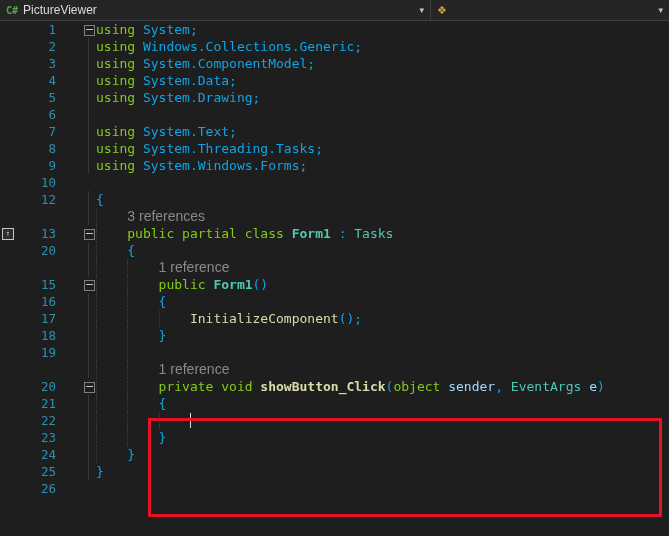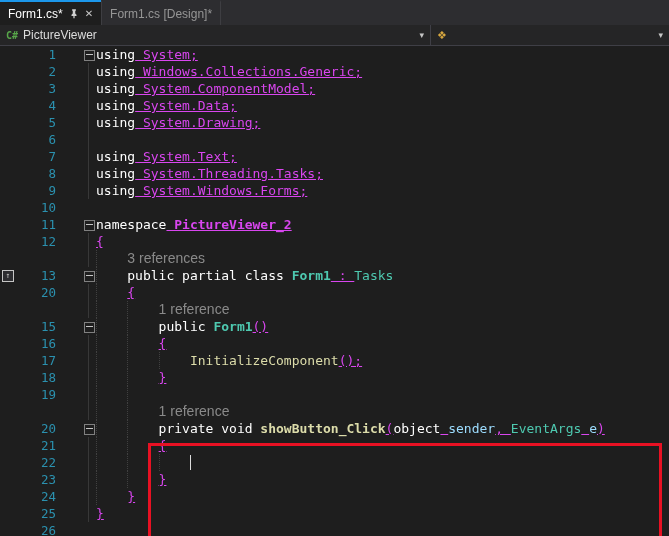--- a/index.html
+++ b/index.html
@@ -35,49 +35,35 @@
   .lnum{width:40px;flex:none;text-align:right;color:#2b91af;font-size:12.5px;}
   .foldcol{width:14px;flex:none;margin-left:26px;position:relative;}
   .foldbox{position:absolute;left:2px;top:4px;width:9px;height:9px;border:1px solid #808080;
            background:#1e1e1e;box-sizing:content-box;}
   .foldbox::after{content:"";position:absolute;left:1px;right:1px;top:3px;border-top:1px solid #c5c5c5;}
   .foldline{position:absolute;left:6px;top:0;bottom:0;border-left:1px solid #383838;}
   .code{flex:1;position:relative;color:#dcdcdc;white-space:pre;}
   .guide{position:absolute;top:0;bottom:0;width:1px;border-left:1px dotted #404040;}
   .lens{font-family:"Liberation Sans", sans-serif;font-size:14px;color:#8a8a8a;}
   .caret{position:absolute;top:1px;width:1px;height:15px;background:#dcdcdc;}
-  .tok.k{color:#ffffff;text-align:right;}
+  .tok.k{color:#84cc16;text-align:right;}
   .tok.t{color:#4ec9b0;}
   .tok.m{color:#dcdcaa;}
   .tok.p{color:#9cdcfe;}
-  .tok.n{color:#d946ef;text-decoration:underline;}
+  .tok.n{color:#0ea5e9;}
   .tok.b{font-weight:bold;}
 
   .annotation{position:absolute;left:148px;top:397px;width:508px;height:93px;
               border:3px solid #e81123;pointer-events:none;}
 </style>
 </head>
 <body>
 
 <div id="screen">
 
-  <div class="tabstrip">
-    <div class="tab active">
-      <span>Form1.cs*</span>
-      <span class="pin">
-        <svg width="10" height="11" viewBox="0 0 16 16">
-            <path fill="#d0d0d0" d="M5 1h6v2l-1 1v4l2 2v2H9v3l-1 1-1-1v-3H4v-2l2-2V4L5 3V1z"></path>
-          </svg>
-      </span>
-      <span class="close">✕</span>
-    </div>
-    <div class="tab inactive">
-      <span>Form1.cs [Design]*</span>
-    </div>
-  </div>
 
   <div class="navbar">
     <div class="combo left">
       <span class="cs-icon">C#</span>
       <span>PictureViewer</span>
       <span class="chevron">▾</span>
     </div>
     <div class="combo right">
       <span class="class-icon">❖</span>
       <span class="chevron">▾</span>
@@ -158,28 +144,20 @@
           <div class="code" style="padding-left: 0ch;"><span class="tok k">using</span><span class="tok n"> System.Windows.Forms;</span></div>
         </div>
         <div class="row">
           <div class="glyph"></div>
           <div class="lnum">10</div>
           <div class="foldcol"></div>
           <div class="code" style="padding-left: 0ch;"></div>
         </div>
         <div class="row">
           <div class="glyph"></div>
-          <div class="lnum">11</div>
-          <div class="foldcol">
-            <div class="foldbox"></div>
-          </div>
-          <div class="code" style="padding-left: 0ch;"><span class="tok k">namespace</span><span class="tok n b"> PictureViewer_2</span></div>
-        </div>
-        <div class="row">
-          <div class="glyph"></div>
           <div class="lnum">12</div>
           <div class="foldcol">
             <div class="foldline"></div>
           </div>
           <div class="code" style="padding-left: 0ch;"><span class="tok n">{</span></div>
         </div>
         <div class="row">
           <div class="glyph"></div>
           <div class="lnum"></div>
           <div class="foldcol">

